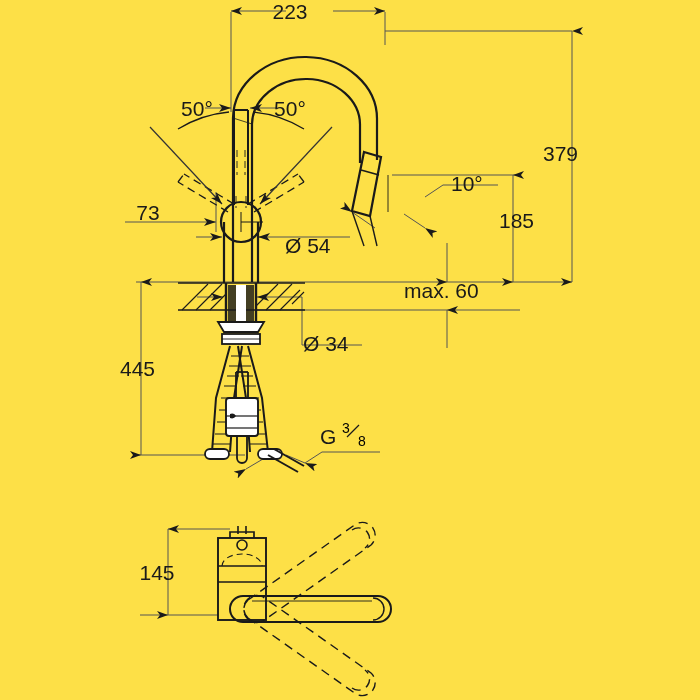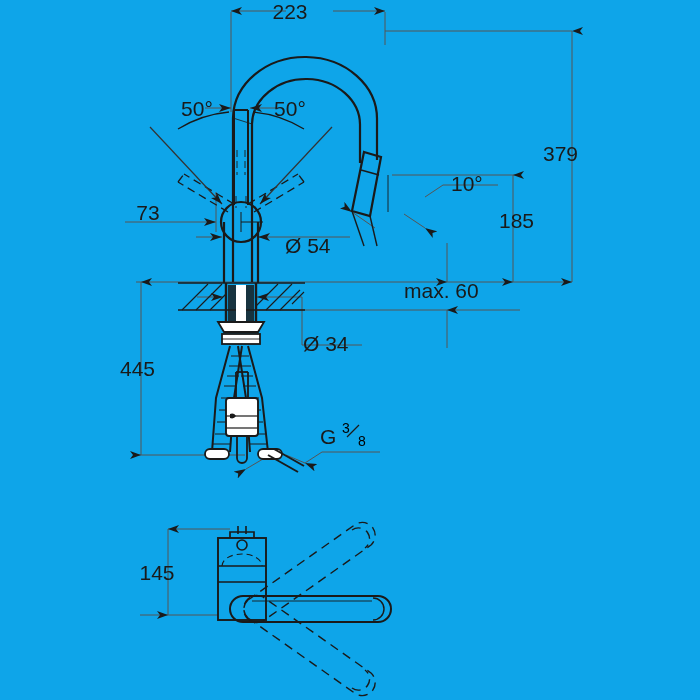--- a/index.html
+++ b/index.html
@@ -1,18 +1,18 @@
 <!DOCTYPE html>
 <html><head>
 <meta charset="utf-8">
 <style>
   html,body{margin:0;padding:0;background:#ffffff;}
   body{width:700px;height:700px;overflow:hidden;
        font-family:"Liberation Sans","DejaVu Sans",sans-serif;}
-  #sheet{position:relative;width:700px;height:700px;background:#0ea5e9;}
+  #sheet{position:relative;width:700px;height:700px;background:#fde047;}
   svg{display:block;}
   .dimtext{font-family:"Liberation Sans","DejaVu Sans",sans-serif;
            font-size:21px;fill:#1a1a1a;}
   .fracnum{font-size:14px;}
 </style>
 </head>
 <body>
 
 <div id="sheet">
 <svg width="700" height="700" viewBox="0 0 700 700">

